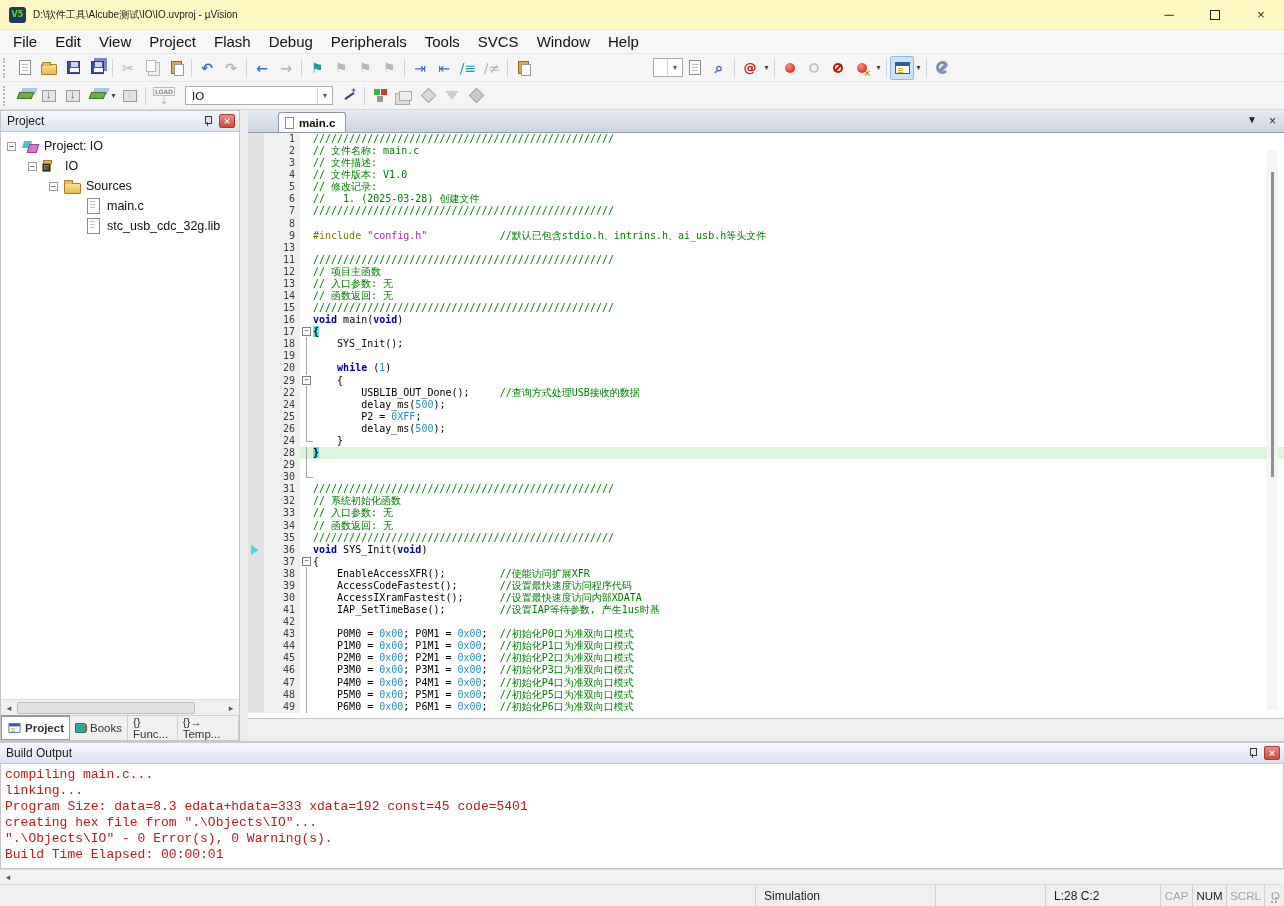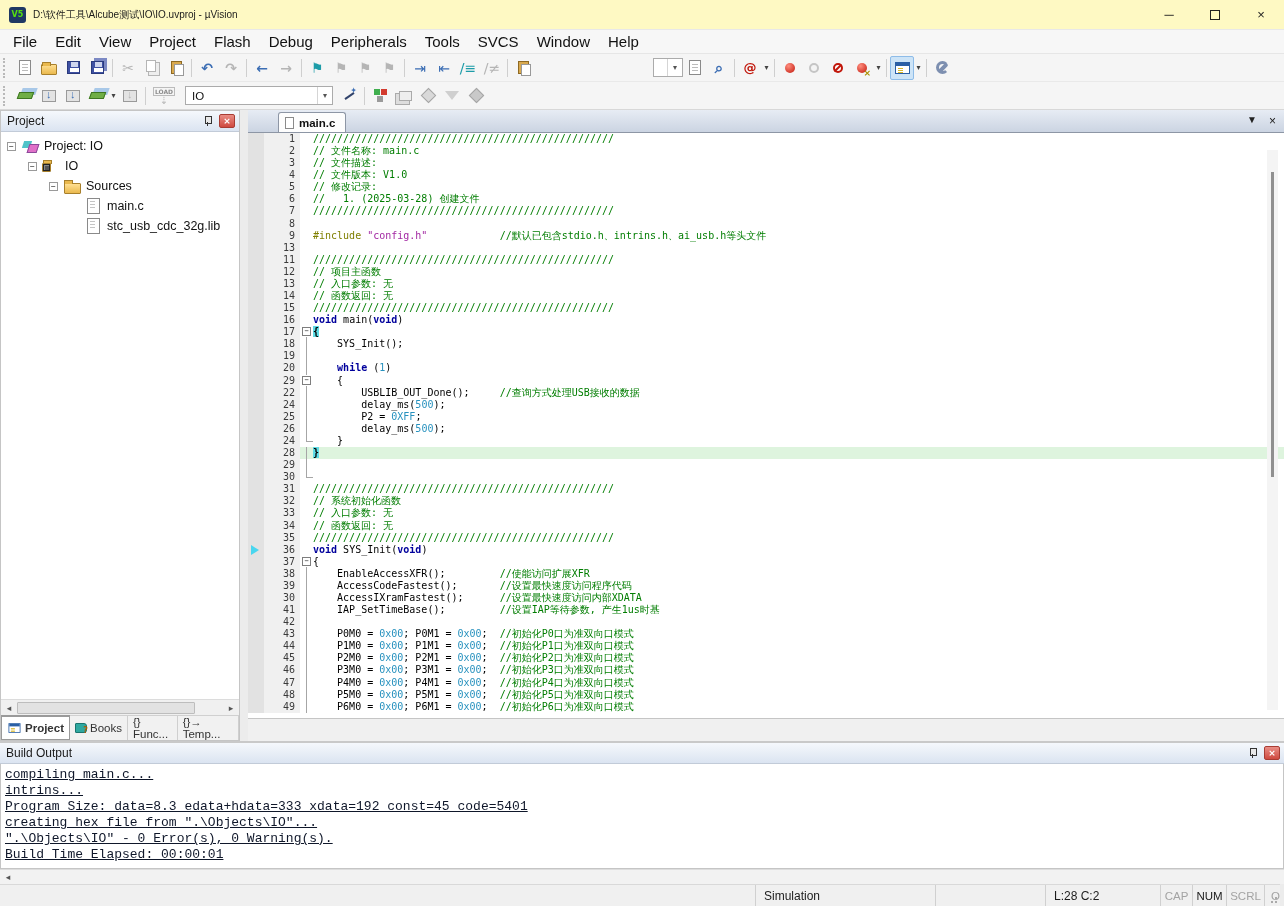--- a/index.html
+++ b/index.html
@@ -130,21 +130,21 @@
   .fold-tick { position:absolute; left:6px; top:6px; width:7px; height:1px; background:#a6a6a6; }
   .fold-box { position:absolute; left:2px; top:1px; width:9px; height:9px; border:1px solid #7e7e7e; background:#fff; font:7px/7px "DejaVu Sans Mono",monospace; text-align:center; color:#111; z-index:2; }
   .fold-sub { position:absolute; left:6px; top:11px; bottom:0; width:1px; background:#a6a6a6; }
   .line-mark { position:absolute; left:3px; top:1px; width:0; height:0; border-left:8px solid #49d6ef; border-top:5px solid transparent; border-bottom:5px solid transparent; }
   .ed-scroll { position:absolute; right:6px; top:17px; width:11px; height:560px; background:#f4f4f4; }
   .ed-scroll .thumb { position:absolute; left:4px; top:22px; width:3px; height:305px; background:#909090; }
   .editor-bottom { flex:1; background:#f0f0f0; border-top:1px solid #c5c5c5; }
 
   
   .build-panel { position:absolute; left:0; right:0; bottom:22px; height:143px; background:#fff; border-top:2px solid #c9c9c9; display:flex; flex-direction:column; }
-  .build-body { flex:1; overflow:hidden; border:1px solid #c5c5c5; border-top:none; padding:3px 16px 0 4px; font:13px/16px "Liberation Mono","DejaVu Sans Mono",monospace; color:#0f172a;text-decoration:underline; }
+  .build-body { flex:1; overflow:hidden; border:1px solid #c5c5c5; border-top:none; padding:3px 16px 0 4px; font:13px/16px "Liberation Mono","DejaVu Sans Mono",monospace; color:#b91c1c; }
   .build-hscroll { flex:0 0 15px; background:#f2f2f2; border-top:1px solid #ddd; display:flex; align-items:center; }
 
   
   .statusbar { position:absolute; left:0; right:4px; bottom:0; height:22px; background:#f0f0f0; border-top:1px solid #d9d9d9; font-size:12px; color:#1c1c1c;text-align:center; }
   .sb-seg { position:absolute; top:0; height:100%; display:flex; align-items:center; border-left:1px solid #d0d0d0; padding-left:8px; }
   .sb-ind { position:absolute; top:0; height:100%; display:flex; align-items:center; justify-content:center; border-left:1px solid #d0d0d0; font-size:11.5px; }
   .sb-ind.off { color:#a3a3a3; }
   .sb-grip { position:absolute; right:2px; bottom:2px; width:10px; height:10px;
       background:radial-gradient(circle 1px at 8px 8px,#aaa 99%,transparent), radial-gradient(circle 1px at 8px 4px,#aaa 99%,transparent), radial-gradient(circle 1px at 4px 8px,#aaa 99%,transparent); }
 </style>
@@ -468,21 +468,21 @@
 
   <div class="build-panel">
     <div class="panel-hdr">
       <span>Build Output</span>
       <span class="sp"></span>
       <span class="pin"></span>
       <span class="panel-close">×</span>
     </div>
     <div class="build-body" id="build-body">
         <div>compiling main.c...</div>
-        <div>intrins...</div>
+        <div>linking...</div>
         <div>Program Size: data=8.3 edata+hdata=333 xdata=192 const=45 code=5401</div>
         <div>creating hex file from ".\Objects\IO"...</div>
         <div>".\Objects\IO" - 0 Error(s), 0 Warning(s).</div>
         <div>Build Time Elapsed:  00:00:01</div>
       </div>
     <div class="build-hscroll">
       <span class="hs-arrow">◂</span>
     </div>
   </div>
 

